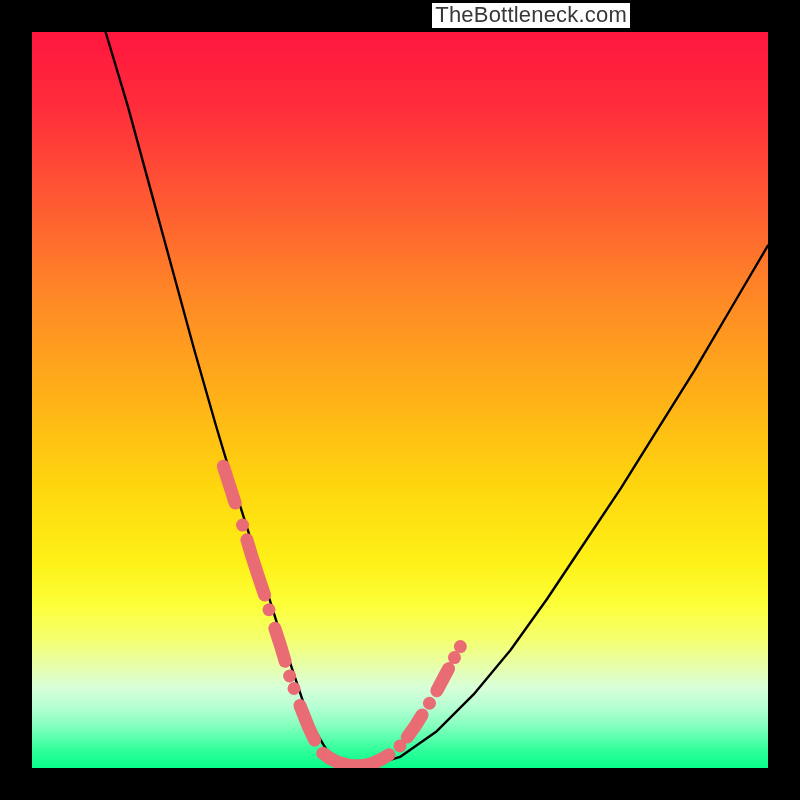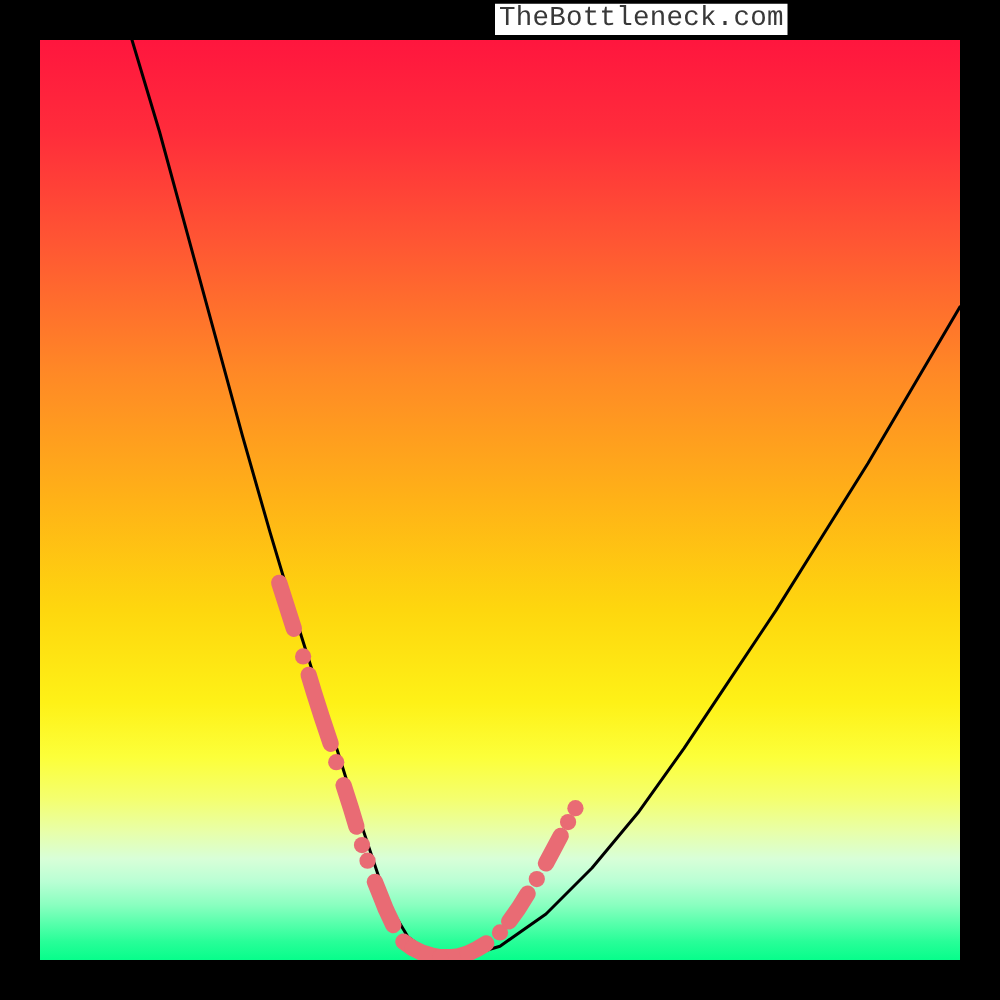--- a/index.html
+++ b/index.html
@@ -9,21 +9,20 @@
     height: 800px;
     background: #000000;
     overflow: hidden;
     font-family: Arial, Helvetica, sans-serif;
   }
   .stage {
     position: relative;
     width: 640px;
     height: 800px;
     background: #000000;
-    font-family: Liberation Mono, monospace;
   }
   
   .plot {
     position: absolute;
     left: 32px;
     top: 32px;
     width: 736px;
     height: 736px;
     background: linear-gradient(
       to bottom,

